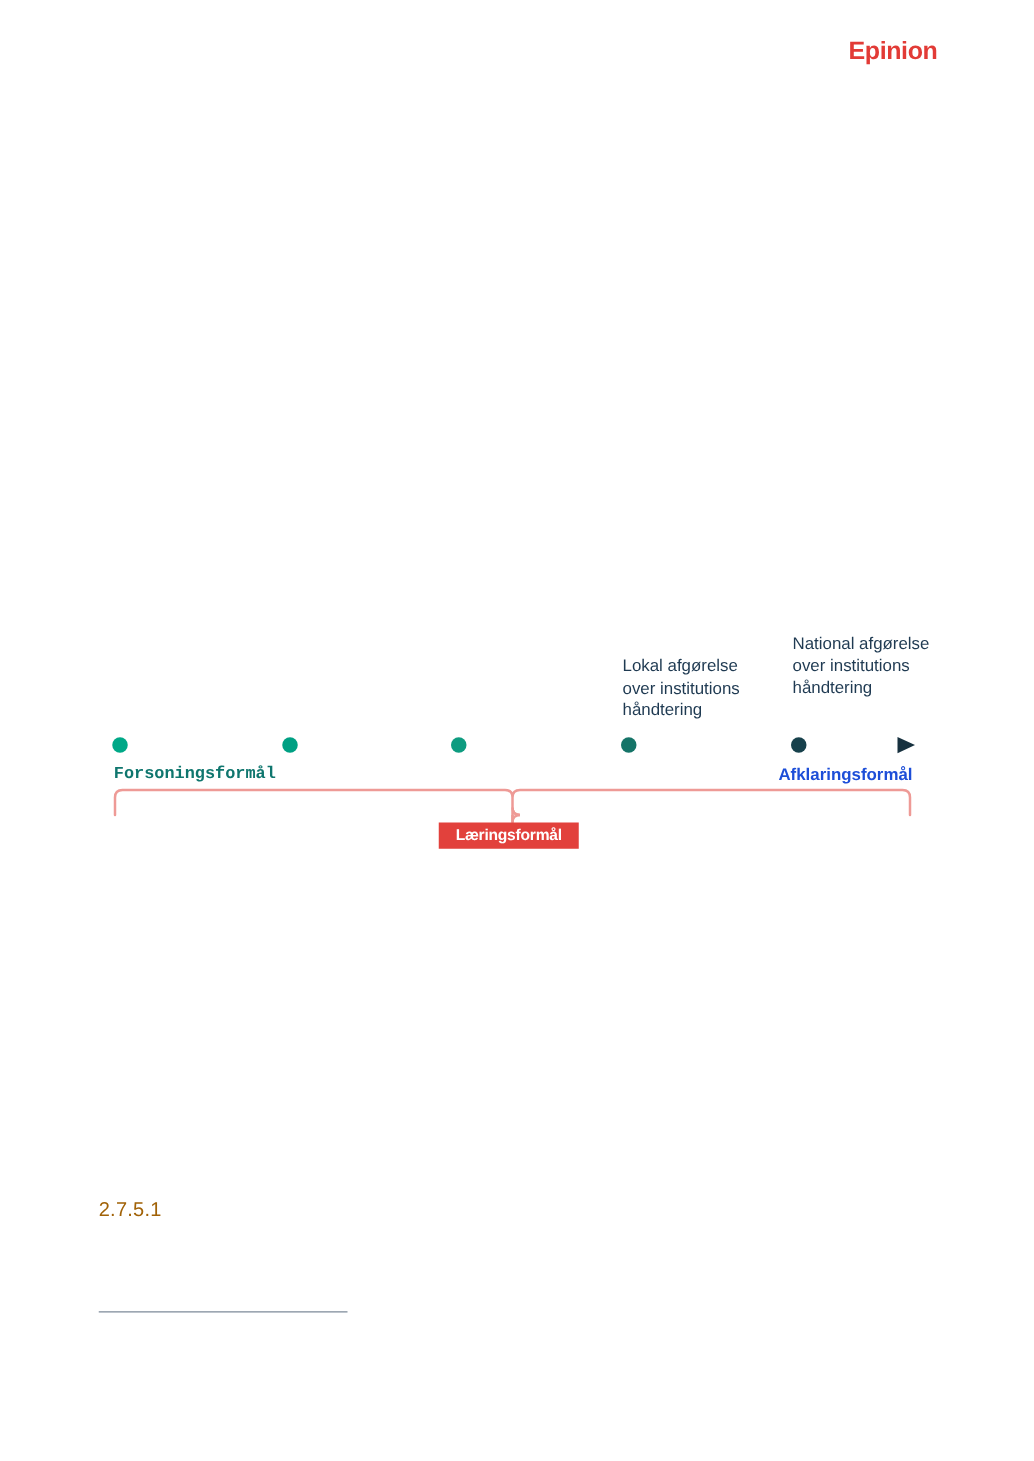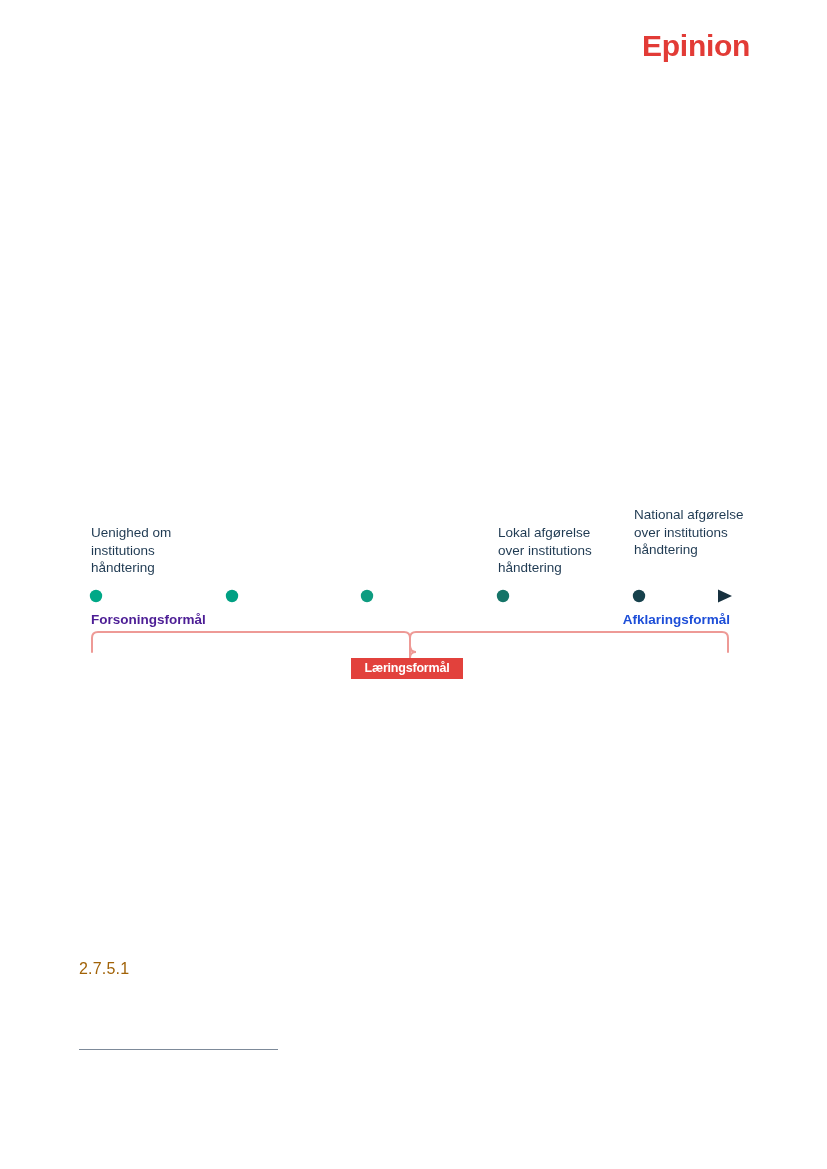--- a/index.html
+++ b/index.html
@@ -15,21 +15,21 @@
     overflow: hidden;
     font-family: "Liberation Sans", sans-serif;
     -webkit-font-smoothing: antialiased;
   }
 
   
   .brand {
     position: absolute;
     top: 31px;
     right: 77px;
-    font-size: 30px;
+    font-size: 20px;
     font-weight: bold;
     letter-spacing: -0.3px;
     color: #E23B36;
     line-height: 1;
     white-space: nowrap;
     text-align: right;
   }
 
   
   .figure {
@@ -61,21 +61,22 @@
   
   .purpose {
     position: absolute;
     font-size: 13.5px;
     font-weight: bold;
     white-space: nowrap;
   }
   .purpose.left {
     left: 91px;
     top: 612px;
-    color: #4c1d95;
+    color: #0f766e;
+    font-family: Liberation Mono, monospace;
   }
   .purpose.right {
     left: 620px;
     top: 612px;
     width: 110px;
     text-align: right;
     color: #1d4ed8;
   }
 
   
@@ -123,21 +124,20 @@
     background: #7D8A99;
   }
 </style>
 </head>
 <body>
 
 <div class="brand">Epinion</div>
 
 <div class="figure">
 
-  <div class="stage-label" style="left:91px; top:524px;">Uenighed om institutions håndtering</div>
   <div class="stage-label" style="left:498px; top:524px;">Lokal afgørelse over institutions håndtering</div>
   <div class="stage-label" style="left:634px; top:506px;">National afgørelse over institutions håndtering</div>
 
   <svg class="axis-svg" viewBox="0 0 670 34">
     <defs>
       <linearGradient id="axisGrad" x1="0" y1="0" x2="1" y2="0">
         <stop offset="0%" stop-color="#00A887"></stop>
         <stop offset="35%" stop-color="#0D9A80"></stop>
         <stop offset="63%" stop-color="#157468"></stop>
         <stop offset="85%" stop-color="#17414C"></stop>

